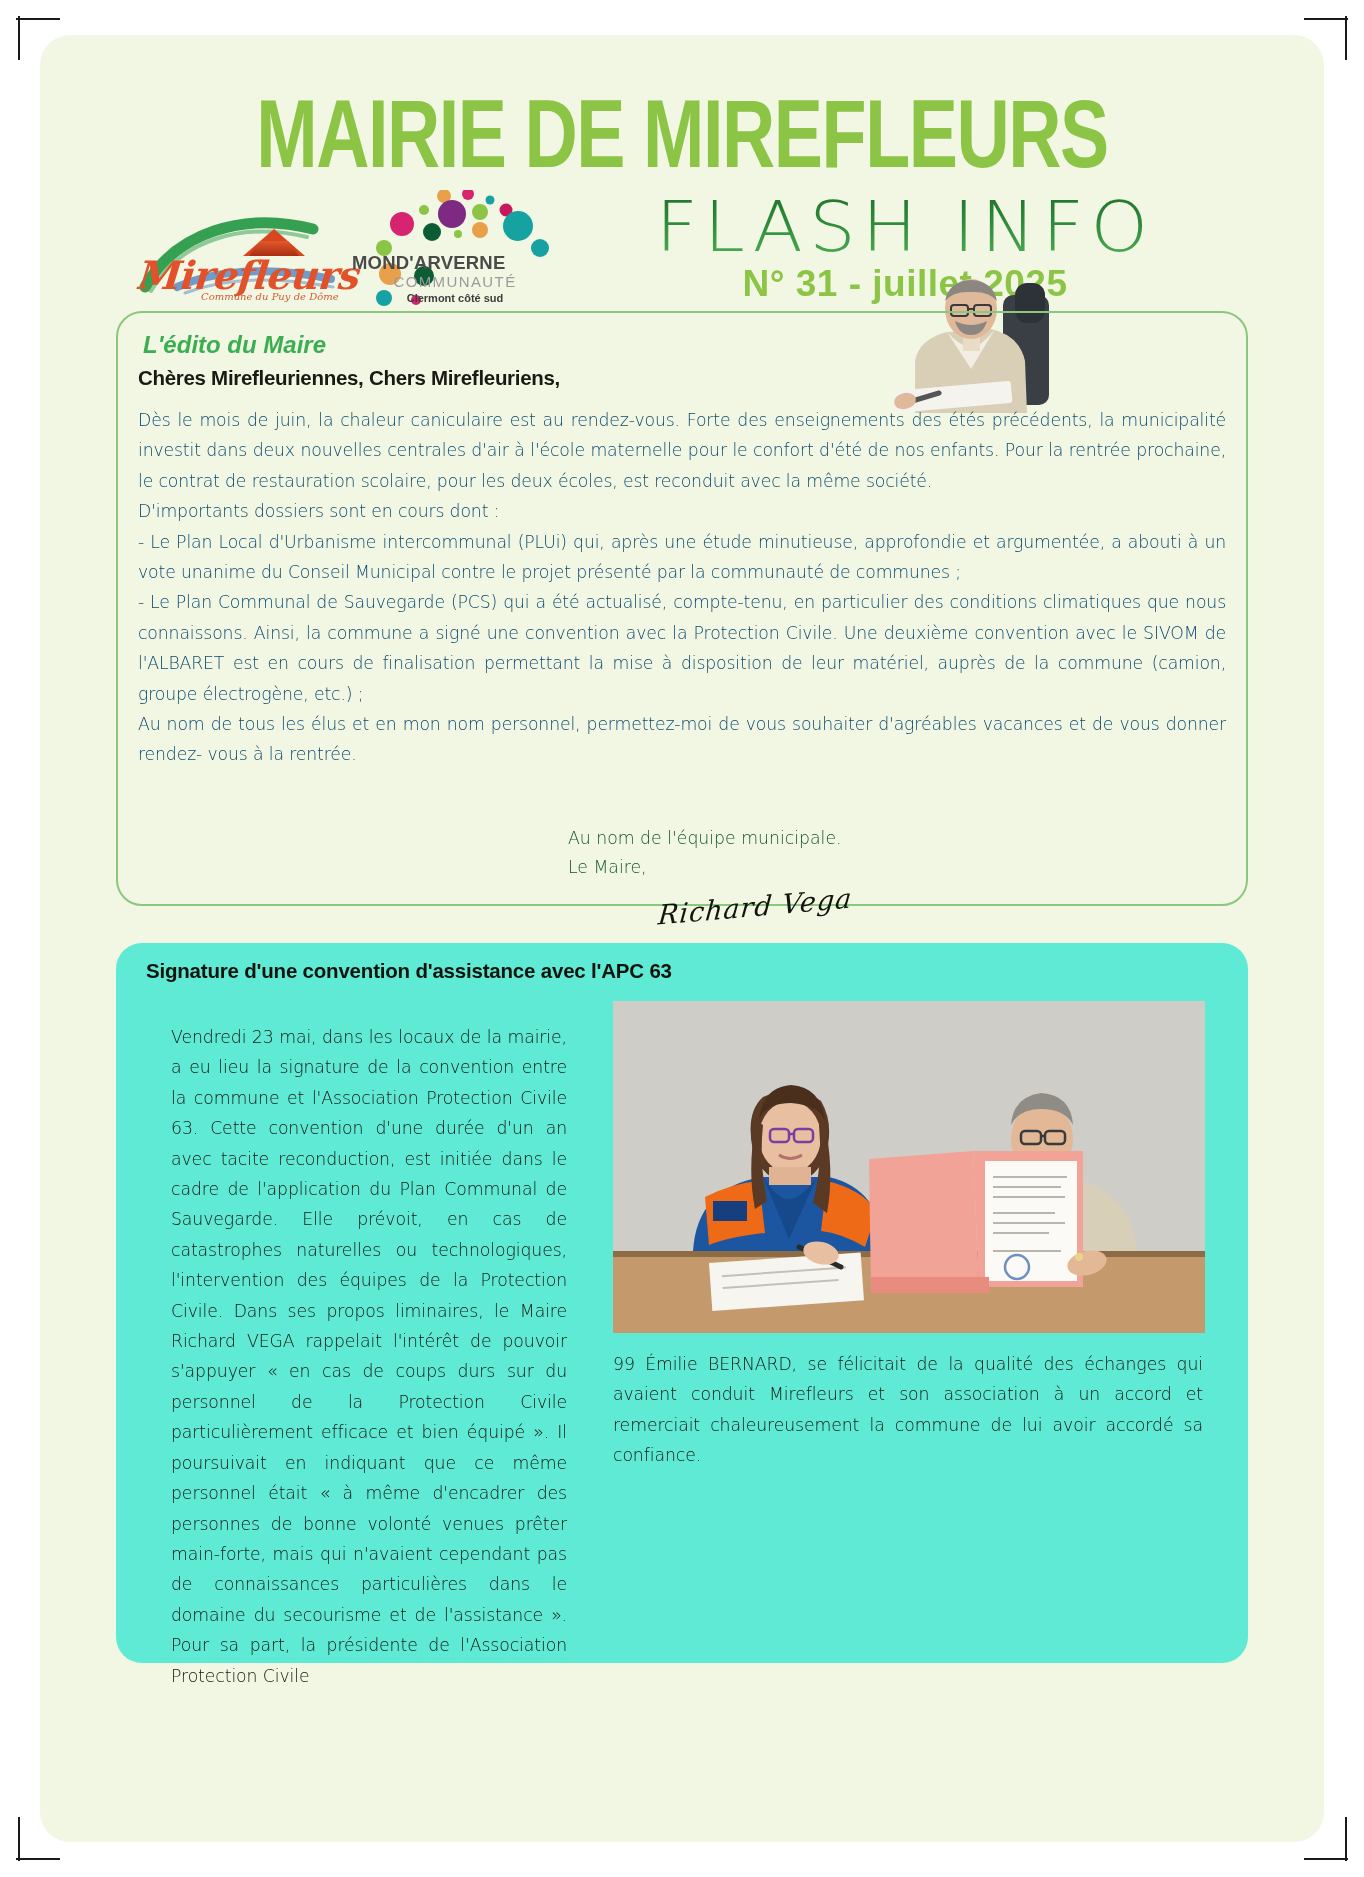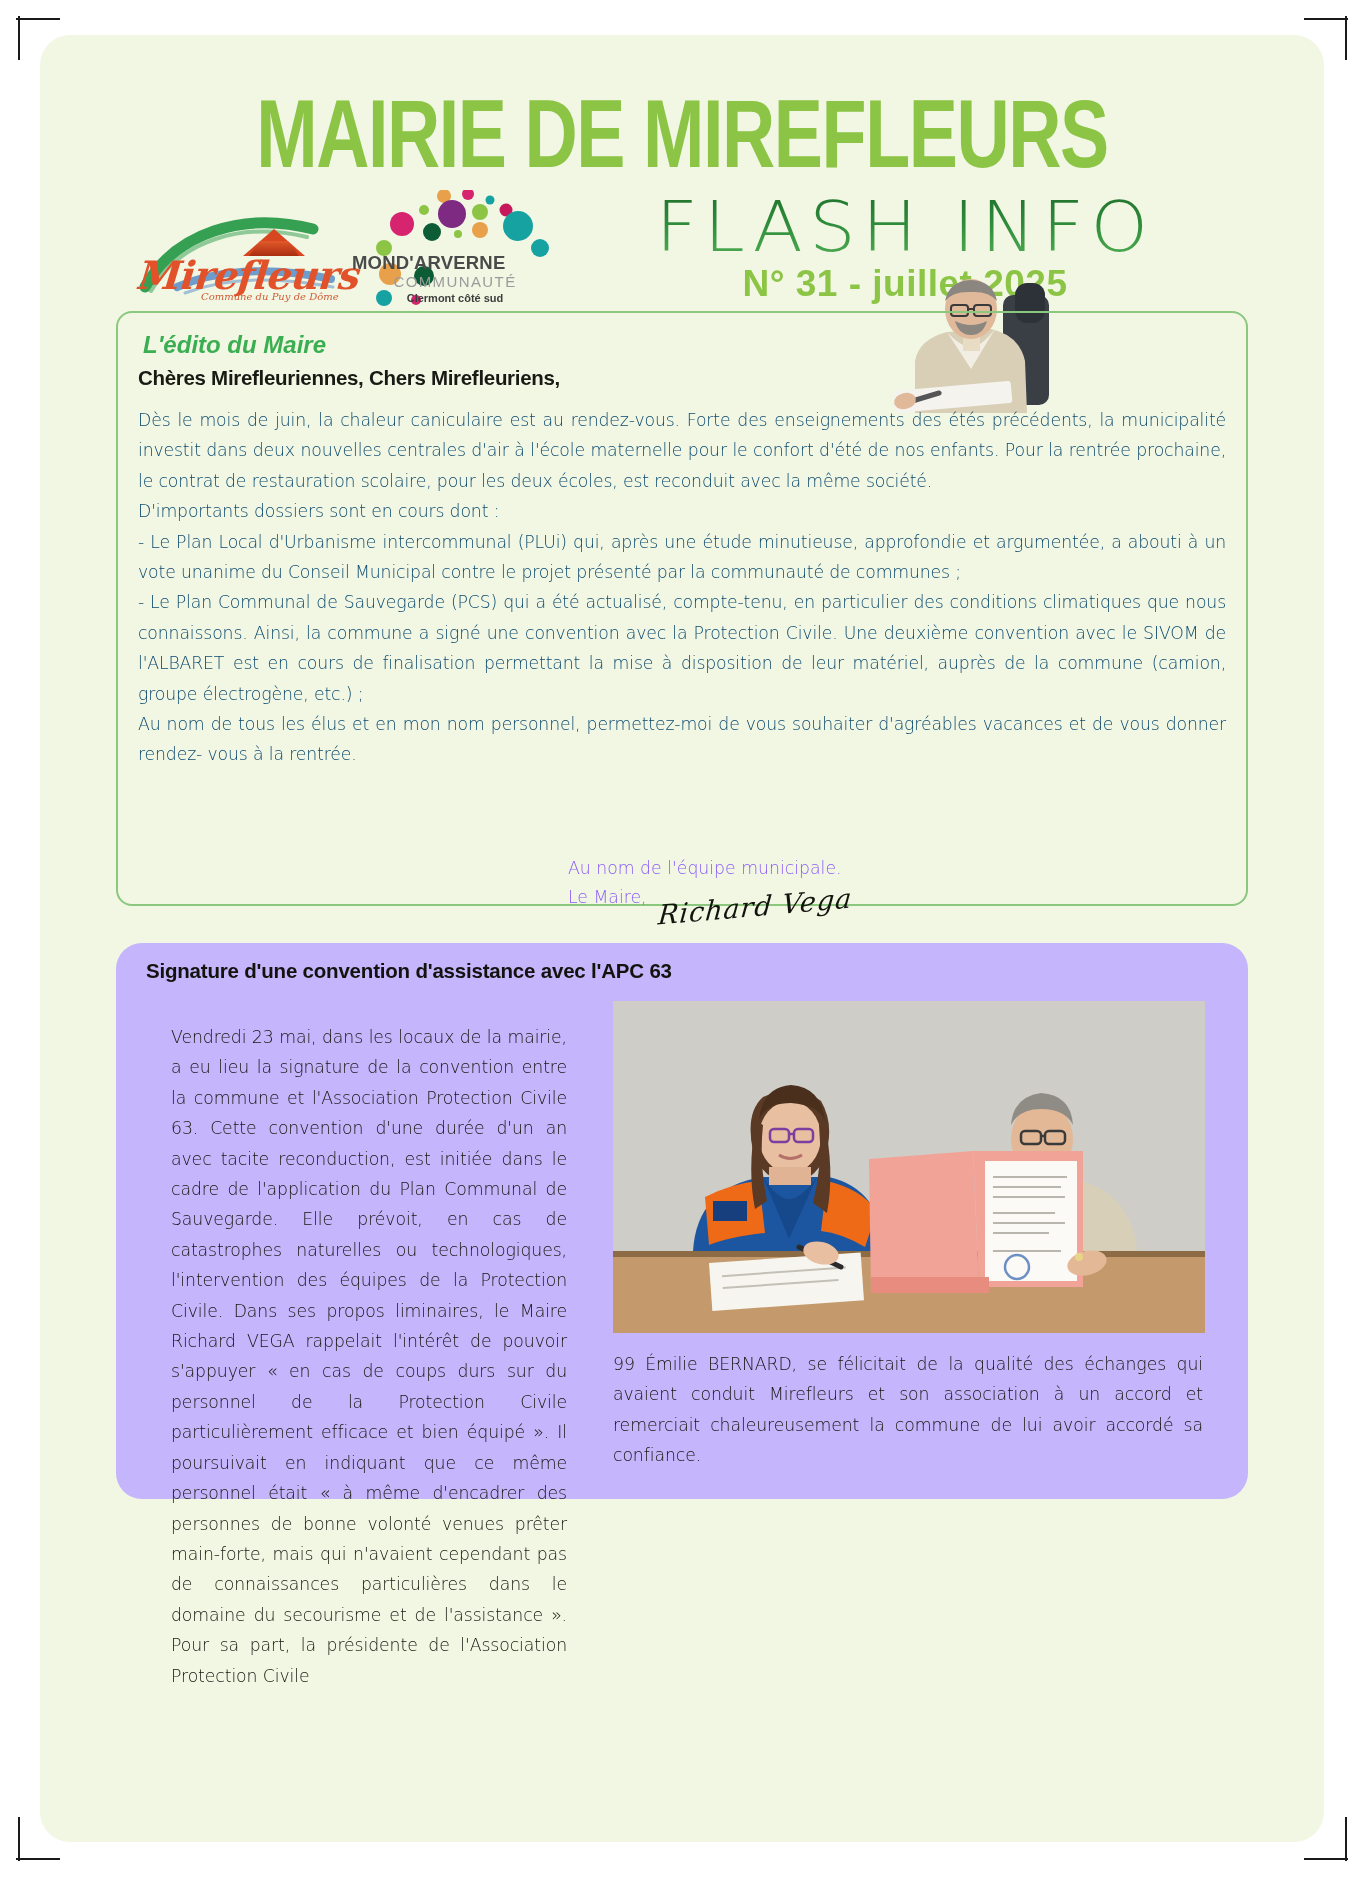--- a/index.html
+++ b/index.html
@@ -128,21 +128,21 @@
     font-weight: bold; font-size: 11px;
     color: #3d3d3d; white-space: nowrap;
   }
 
   
   .edito-card {
     position: absolute;
     left: 76px; top: 276px;
     width: 1132px; height: 595px;
     border: 2.5px solid #8cc77e;
-    border-radius: 16px;
+    border-radius: 26px;
     background: transparent;
   }
   .edito-title {
     position: absolute; left: 25px; top: 18px;
     font-family: "Liberation Sans", sans-serif;
     font-weight: bold; font-style: italic;
     font-size: 24px; color: #3bae52;
   }
   .edito-greeting {
     position: absolute; left: 20px; top: 53px;
@@ -156,25 +156,25 @@
     font-family: "DejaVu Sans", sans-serif;
     font-weight: 300;
     font-size: 17.3px;
     line-height: 30.4px;
     color: #0c4a6e;
     letter-spacing: -0.15px;
   }
   .edito-body p { margin: 0; }
   .edito-body p.just { text-align: justify; }
   .signoff {
-    position: absolute; left: 450px; top: 541px;
+    position: absolute; left: 450px; top: 511px;
     font-family: "DejaVu Sans", sans-serif;
     font-weight: 300;
     font-size: 17.3px; line-height: 29px;
-    color: #8b5cf6;
+    color: #14532d;
   }
   .sig-script {
     position: absolute; left: 540px; top: 578px;
     font-family: "DejaVu Serif", serif;
     font-style: italic;
     font-size: 27px;
     color: #14140f;
     transform: rotate(-5deg) skewX(-10deg);
     letter-spacing: 1px;
   }
@@ -183,22 +183,22 @@
   .mayor-photo {
     position: absolute; left: 845px; top: 230px;
     width: 180px; height: 148px;
     overflow: hidden;
   }
 
   
   .article-card {
     position: absolute;
     left: 76px; top: 908px;
-    width: 1132px; height: 556px;
-    background: #c4b5fd;
+    width: 1132px; height: 720px;
+    background: #5eead4;
     border-radius: 26px;
   }
   .article-heading {
     position: absolute; left: 30px; top: 16px;
     font-family: "Liberation Sans", sans-serif;
     font-weight: bold; font-size: 20.5px;
     color: #13130e; letter-spacing: -0.2px;
   }
   .article-col-left {
     position: absolute; left: 55px; top: 58px;

